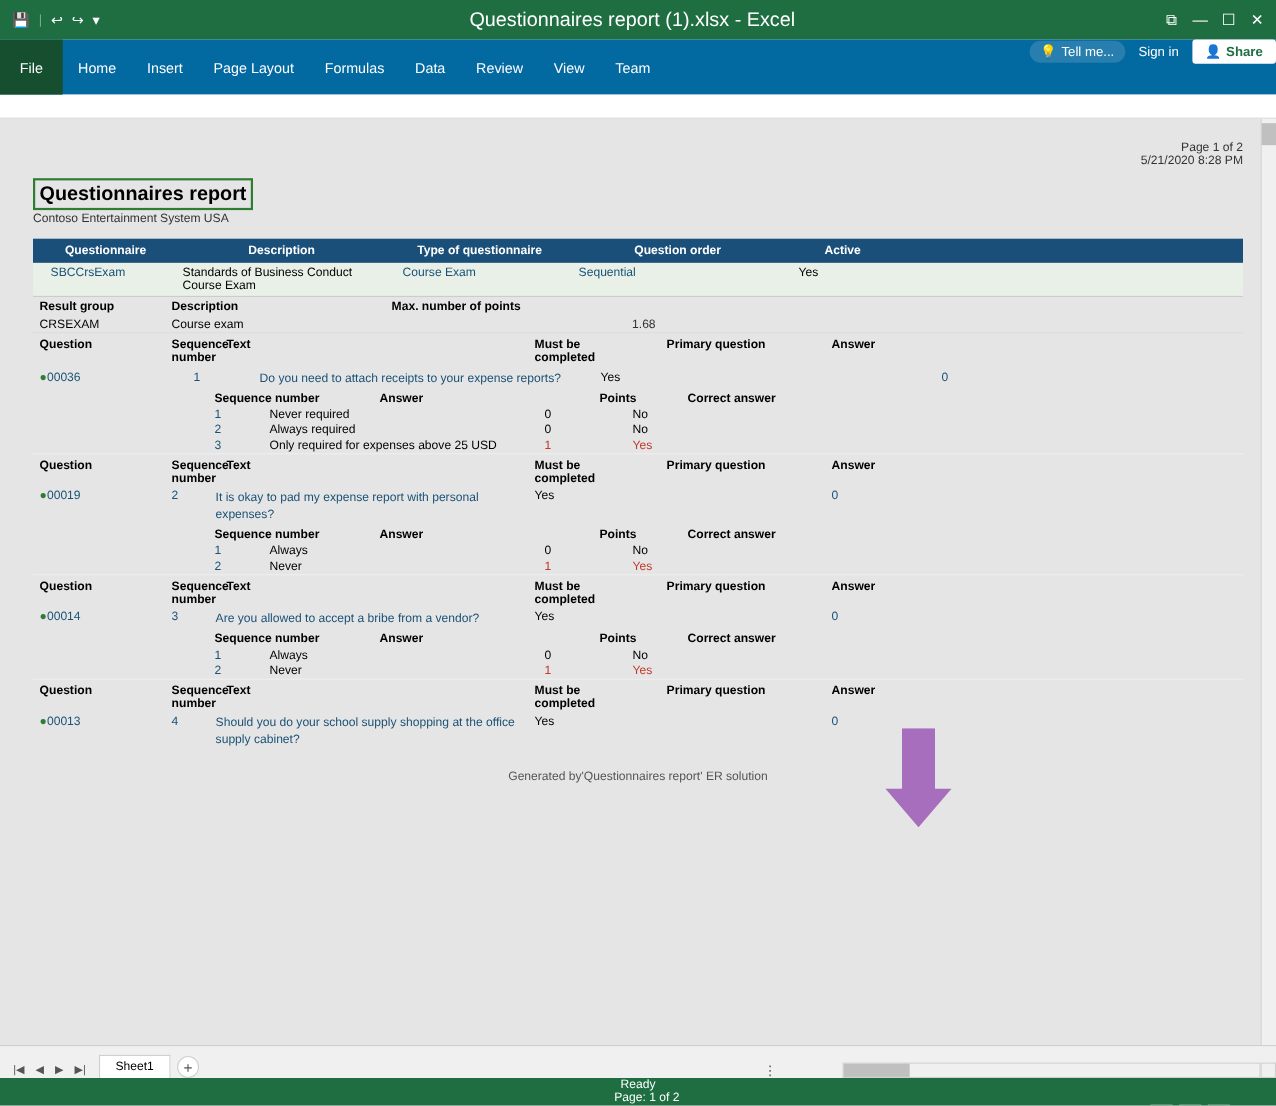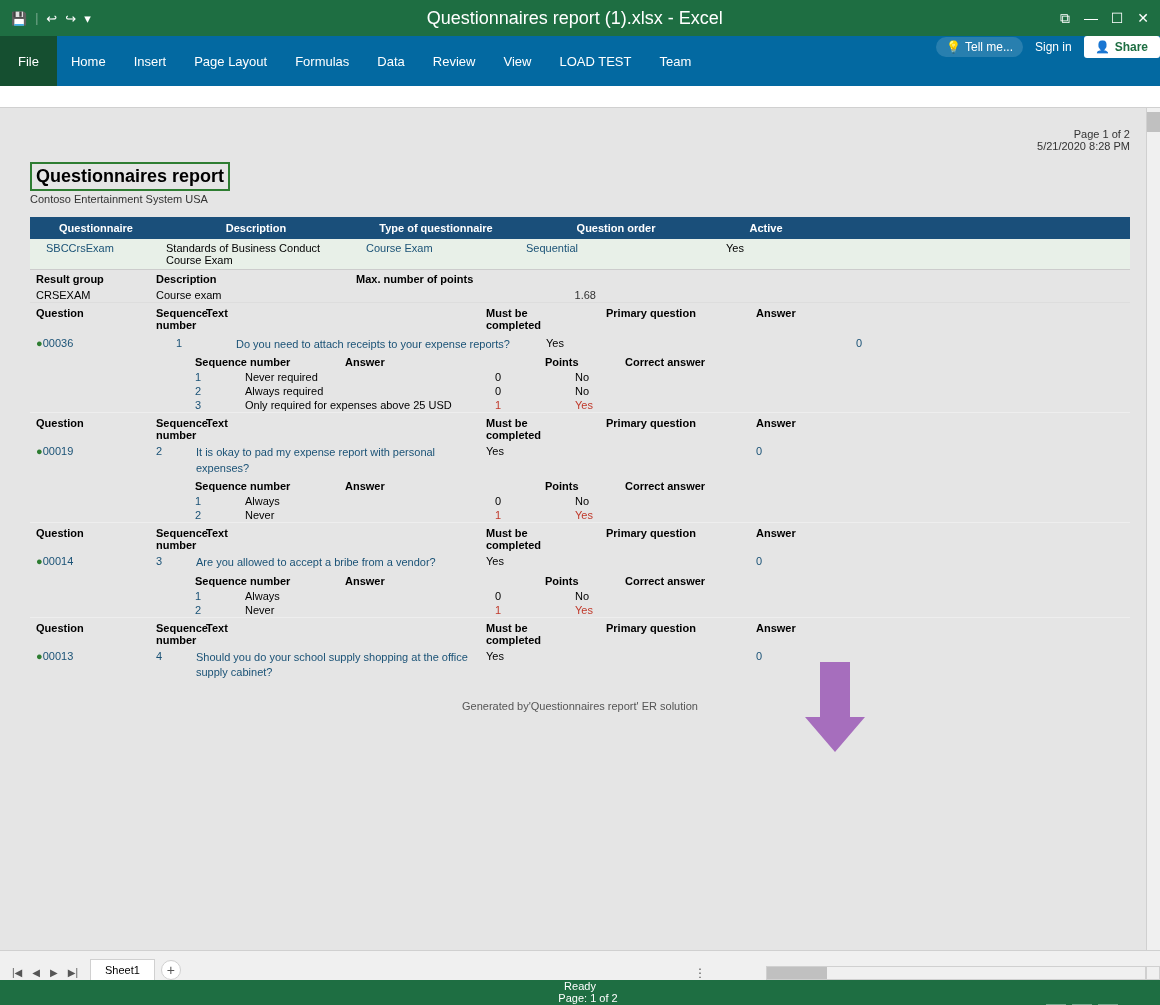--- a/index.html
+++ b/index.html
@@ -280,21 +280,20 @@
 
 <div class="ribbon">
   <div class="ribbon-tab file-tab">File</div>
   <div class="ribbon-tab">Home</div>
   <div class="ribbon-tab">Insert</div>
   <div class="ribbon-tab">Page Layout</div>
   <div class="ribbon-tab">Formulas</div>
   <div class="ribbon-tab">Data</div>
   <div class="ribbon-tab">Review</div>
   <div class="ribbon-tab">View</div>
-  <div class="ribbon-tab">LOAD TEST</div>
   <div class="ribbon-tab">Team</div>
   <div class="ribbon-right">
     <div class="tell-me-box">
       <span>💡</span>
       <span>Tell me...</span>
     </div>
     <span class="sign-in-btn">Sign in</span>
     <div class="share-btn">
       <span>👤</span>
       <span>Share</span>

